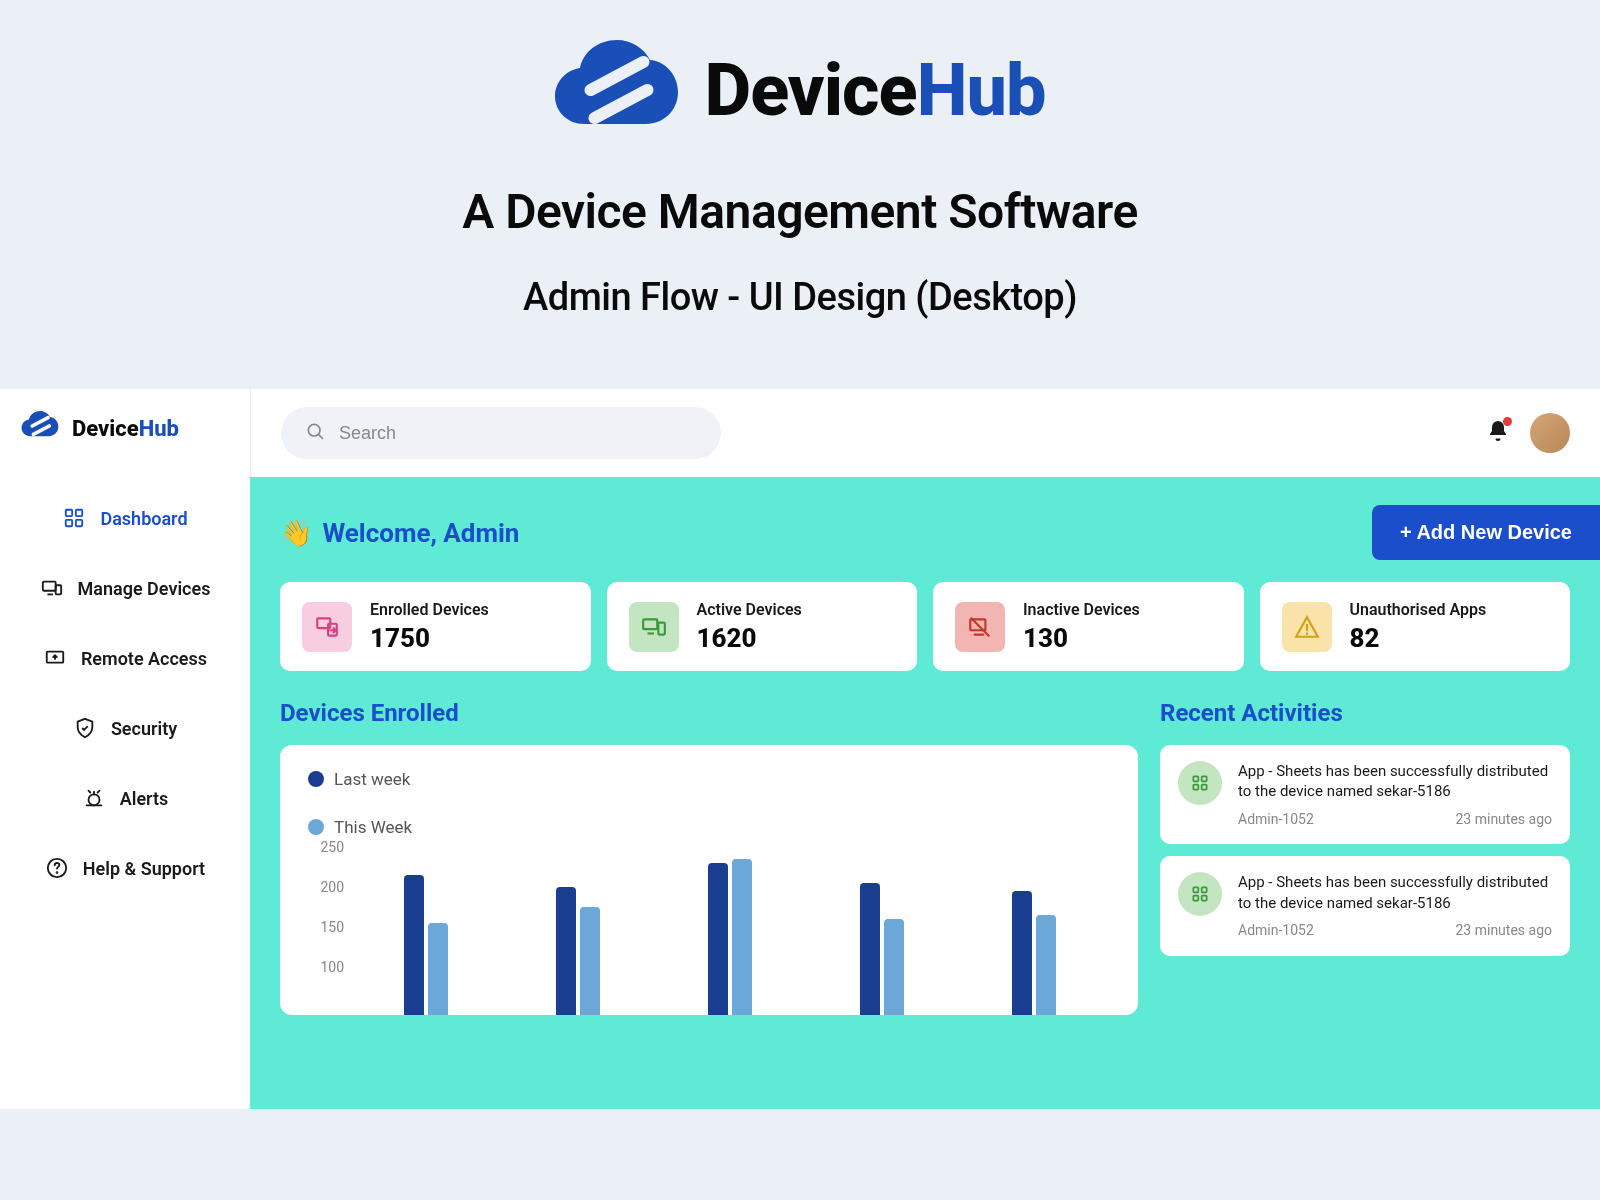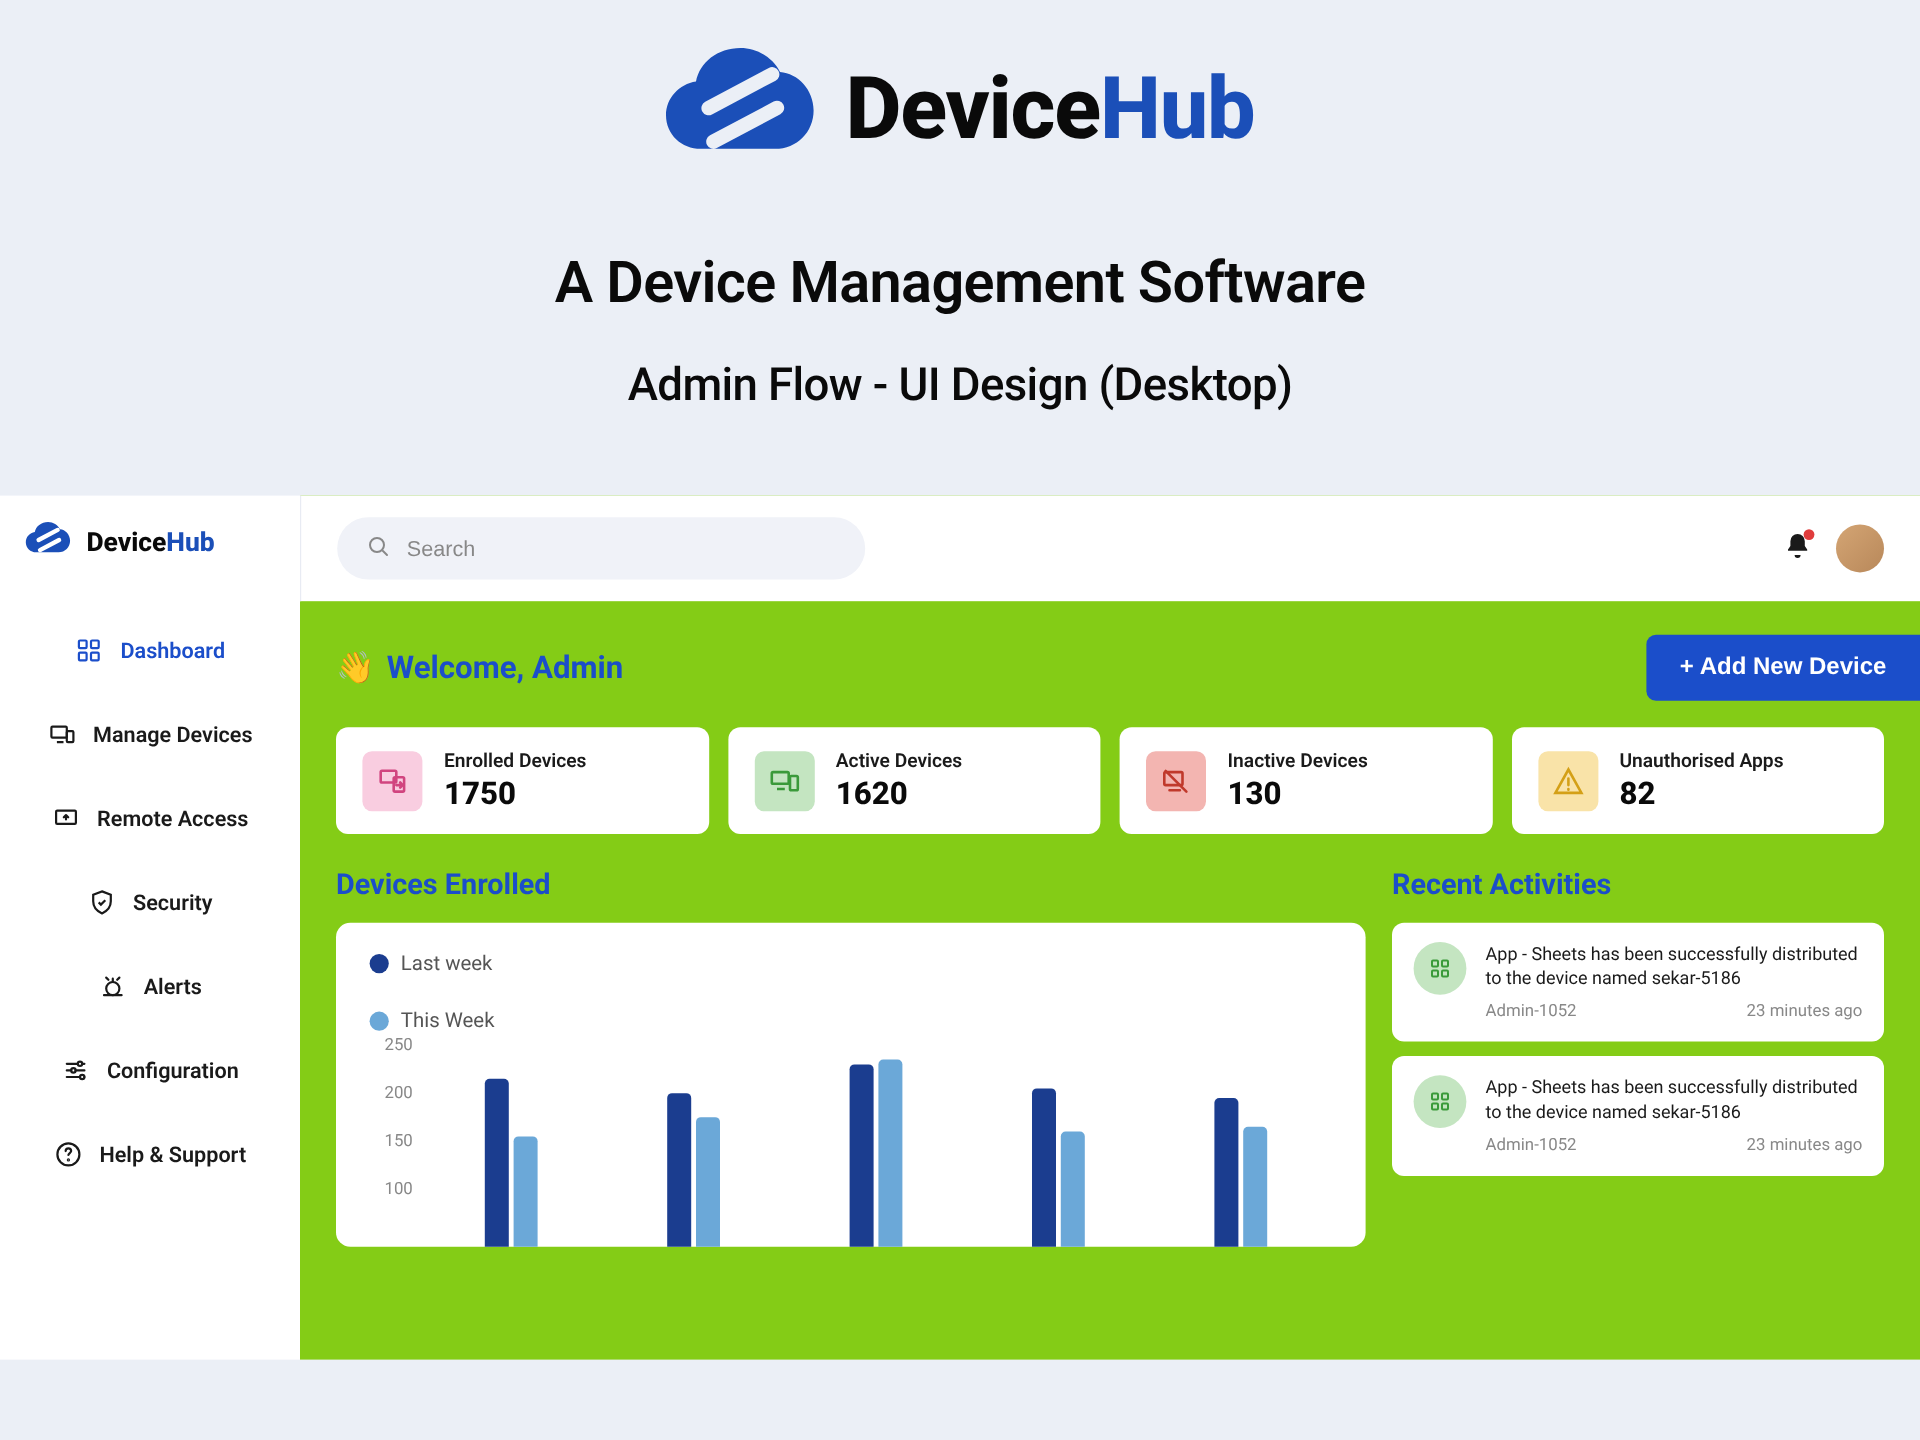--- a/index.html
+++ b/index.html
@@ -5,38 +5,38 @@
 * { box-sizing: border-box; margin: 0; padding: 0; }
 body { font-family: -apple-system, BlinkMacSystemFont, 'Segoe UI', Roboto, sans-serif; background: #ebeff6; width: 1600px; height: 1200px; overflow: hidden; }
 
 
 .hero { background: #ebeff6; padding: 40px 0 50px; text-align: center; }
 .hero-logo { display: inline-flex; align-items: center; gap: 20px; }
 .hero-logo-mark { width: 130px; height: 100px; }
 .hero-logo-text { font-size: 72px; font-weight: 800; letter-spacing: -1px; }
 .hero-logo-text .dark { color: #0a0a0a; }
 .hero-logo-text .blue { color: #1b4fb8; }
-.hero-headline { font-size: 48px; font-weight: 600; color: #0a0a0a; margin-top: 63px; letter-spacing: -0.5px; }
+.hero-headline { font-size: 48px; font-weight: 600; color: #0a0a0a; margin-top: 39px; letter-spacing: -0.5px; }
 .hero-subheadline { font-size: 38px; font-weight: 500; color: #0a0a0a; margin-top: 35px; letter-spacing: -0.5px; }
 
 
 .app { background: #eef1f9; height: 720px; display: flex; margin-top: 20px; }
 .sidebar { width: 250px; background: #fff; padding: 22px 14px; }
 .side-logo { display: flex; align-items: center; gap: 10px; padding-left: 6px; }
 .side-logo svg { width: 42px; height: 30px; }
 .side-logo-text { font-size: 22px; font-weight: 800; }
 .side-logo-text .dark { color: #0a0a0a; }
 .side-logo-text .blue { color: #1b4fb8; }
 .nav { margin-top: 55px; display: flex; flex-direction: column; gap: 34px; }
 .nav-item { display: flex; align-items: center; gap: 14px; padding: 6px 4px; cursor: pointer; font-size: 18px; font-weight: 600; color: #1a1a1a; justify-content: center; }
 .nav-item.active { color: #1b4eca; }
 .nav-item .nav-icon { width: 24px; height: 24px; flex-shrink: 0; display:flex; align-items:center; justify-content:center; }
 
 
-.main { flex: 1; background: #84cc16; display: flex; flex-direction: column; }
+.main { flex: 1; background: #5eead4; display: flex; flex-direction: column; }
 .topbar { background: #fff; padding: 18px 30px; display: flex; align-items: center; gap: 20px; border-left: 1px solid #e8ebf3; }
 .search { flex: 0 0 440px; background: #f0f2f8; border-radius: 28px; padding: 14px 24px; display: flex; align-items: center; gap: 14px; }
 .search input { border: none; background: transparent; font-size: 18px; outline: none; width: 100%; color:#333; }
 .search input::placeholder { color: #888; }
 .topbar-spacer { flex: 1; }
 .bell { position: relative; cursor: pointer; }
 .bell-dot { position: absolute; top: -2px; right: -2px; width: 9px; height: 9px; background: #e03c3c; border-radius: 50%; }
 .avatar { width: 40px; height: 40px; border-radius: 50%; background: linear-gradient(135deg,#d4a574,#b8885a); }
 
 
@@ -156,31 +156,20 @@
         <span class="nav-icon">
             <svg width="22" height="22" viewBox="0 0 24 24" fill="none" stroke="#1a1a1a" stroke-width="2">
               <circle cx="12" cy="14" r="6"></circle>
               <path d="M12 5v3M6 4l2 2M18 4l-2 2M4 20h16" stroke-linecap="round"></path>
             </svg>
           </span>
         <span>Alerts</span>
       </div>
       <div class="nav-item">
         <span class="nav-icon">
-            <svg width="22" height="22" viewBox="0 0 24 24" fill="none" stroke="#1a1a1a" stroke-width="2" stroke-linecap="round">
-              <path d="M4 6h10M18 6h2M4 12h4M12 12h8M4 18h12M20 18h0"></path>
-              <circle cx="16" cy="6" r="2"></circle>
-              <circle cx="10" cy="12" r="2"></circle>
-              <circle cx="18" cy="18" r="2"></circle>
-            </svg>
-          </span>
-        <span>Configuration</span>
-      </div>
-      <div class="nav-item">
-        <span class="nav-icon">
             <svg width="22" height="22" viewBox="0 0 24 24" fill="none" stroke="#1a1a1a" stroke-width="2">
               <circle cx="12" cy="12" r="10"></circle>
               <path d="M9.5 9a2.5 2.5 0 115 0c0 1.5-2.5 2-2.5 3.5" stroke-linecap="round"></path>
               <circle cx="12" cy="17" r="0.5" fill="#1a1a1a"></circle>
             </svg>
           </span>
         <span>Help &amp; Support</span>
       </div>
     </div>
   </div>

